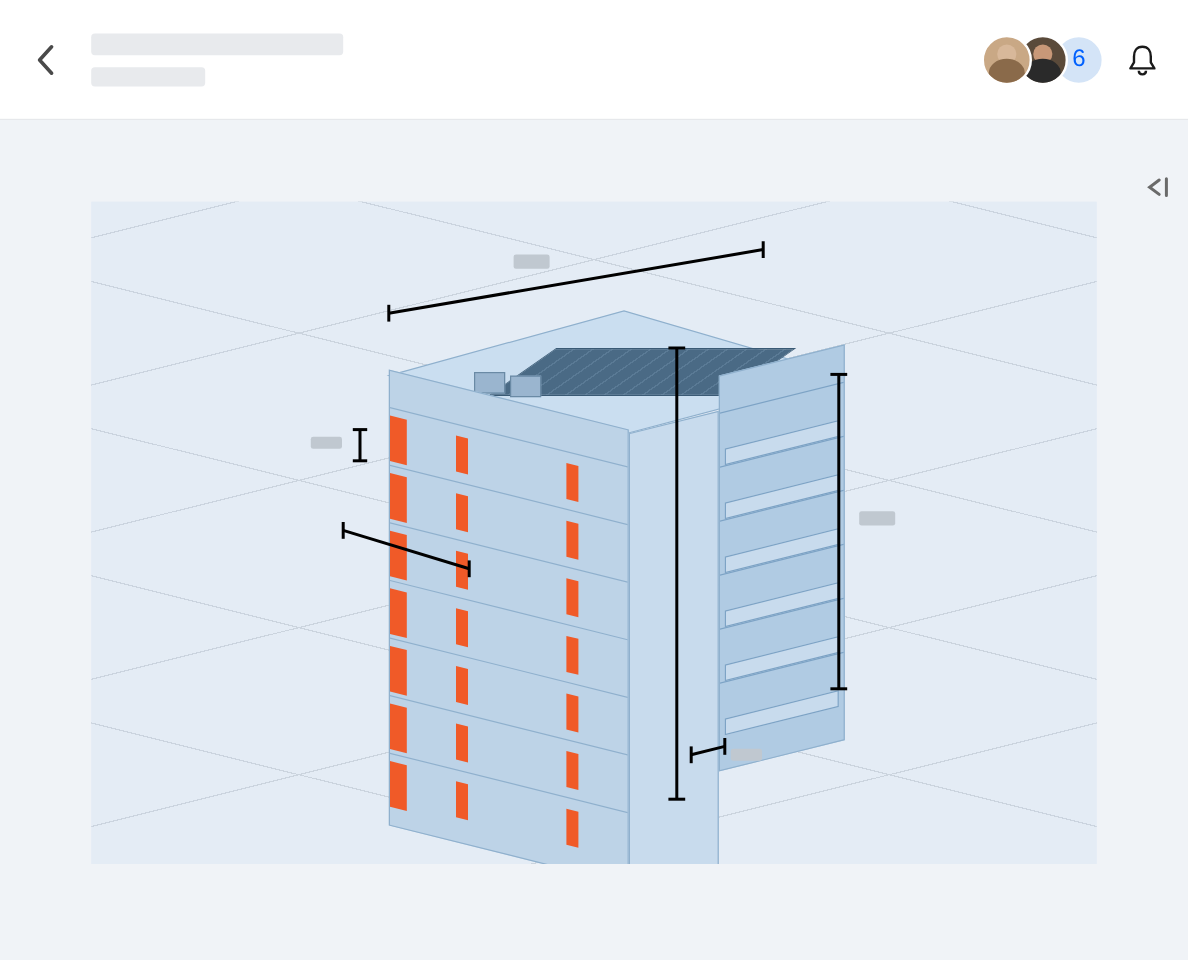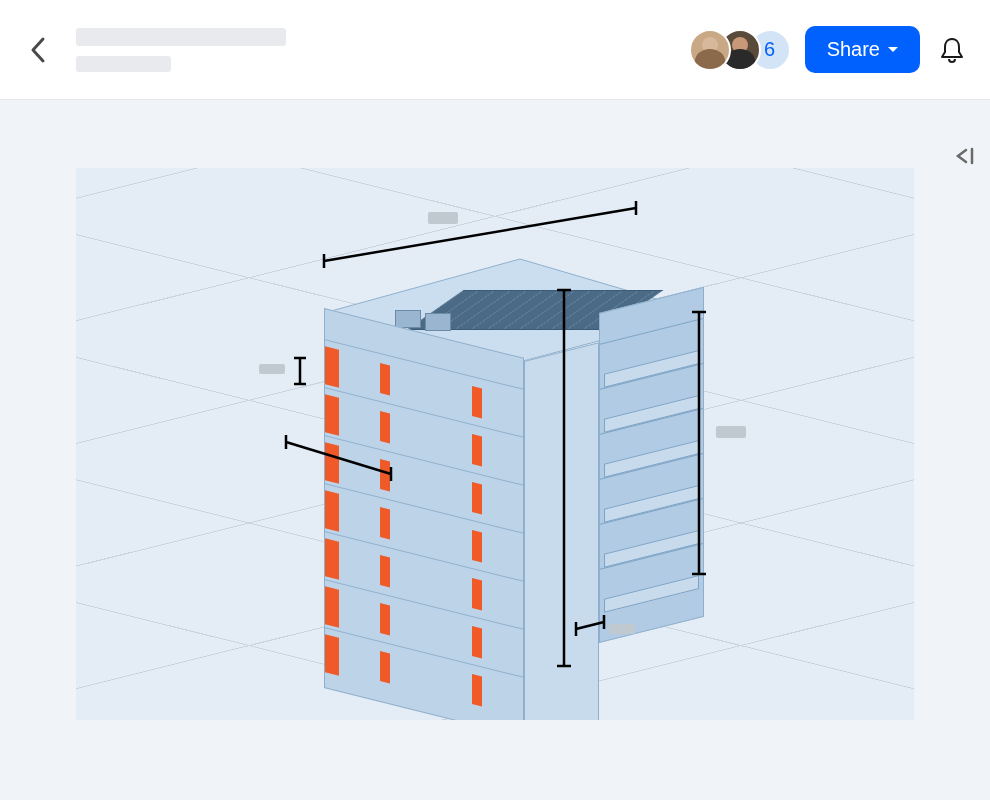--- a/index.html
+++ b/index.html
@@ -260,23 +260,20 @@
       <div class="avatar">
           <div class="avatar-head"></div>
           <div class="avatar-body"></div>
         </div>
       <div class="avatar">
           <div class="avatar-head"></div>
           <div class="avatar-body"></div>
         </div>
       <div class="avatar-count">6</div>
     </div>
-    <button class="share-btn">
-        <span>Share</span>
-      </button>
     <div class="bell-btn">
       <svg width="26" height="28" viewBox="0 0 26 28">
           <path d="M13 3 C8 3 6 7 6 11 L6 16 L3 21 L23 21 L20 16 L20 11 C20 7 18 3 13 3 Z M10 23 C10 25 11.5 26 13 26 C14.5 26 16 25 16 23" stroke="currentColor" stroke-width="2" fill="none" stroke-linejoin="round"></path>
         </svg>
     </div>
   </div>
 </div>
 
 <div class="content">
   <div class="collapse-btn">

